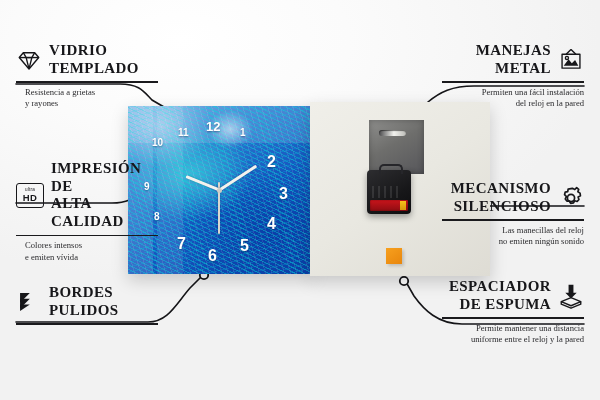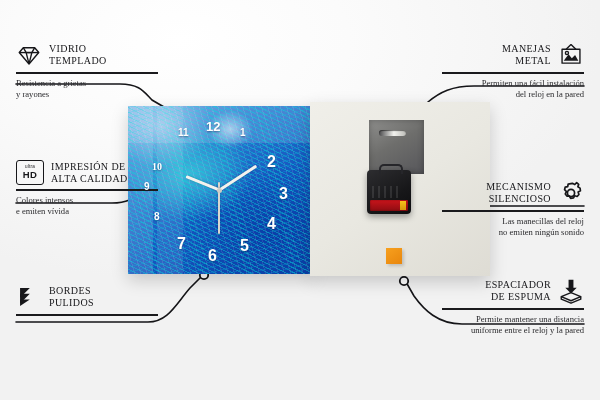--- a/index.html
+++ b/index.html
@@ -100,30 +100,31 @@
   }
 
   
   .callout{position:absolute;}
   .callout.left{text-align:left;}
   .callout.right{text-align:right;}
   .co-head{display:flex;align-items:center;gap:7px;}
   .callout.right .co-head{justify-content:flex-end;}
   .co-title{
     font-family:"Liberation Serif", serif;
-    font-weight:normal;font-size:10px;line-height:1.18;
+    font-weight:bold;font-size:15px;line-height:1.18;
     color:#17171a;letter-spacing:.4px;
     text-transform:uppercase;
     white-space:pre-line;
   }
   .co-rule{height:1.6px;background:#1a1a1d;margin:4px 0 4px 0;}
   .co-desc{
     font-family:"Liberation Serif", serif;
     font-size:8.6px;line-height:1.34;color:#2a2a2d;
     white-space:pre-line;
+    margin-left:9px;
   }
   .co-icon{width:26px;height:26px;flex:0 0 26px;color:#17171a;}
   .co-icon svg{display:block;width:26px;height:26px;}
 
   
   .hd-badge{
     width:26px;height:23px;flex:0 0 26px;border:1.6px solid #17171a;border-radius:3px;
     display:flex;flex-direction:column;align-items:center;justify-content:center;
     font-family:"Liberation Sans", sans-serif;color:#17171a;line-height:1;
   }
@@ -164,21 +165,21 @@
     <span class="num" style="left:78px;top:14px;font-size:13px;">12</span>
     <span class="num" style="left:112px;top:22px;">1</span>
     <span class="num" style="left:139px;top:48px;font-size:16px;">2</span>
     <span class="num" style="left:151px;top:80px;font-size:16px;">3</span>
     <span class="num" style="left:139px;top:110px;font-size:16px;">4</span>
     <span class="num" style="left:112px;top:132px;font-size:16px;">5</span>
     <span class="num" style="left:80px;top:142px;font-size:16px;">6</span>
     <span class="num" style="left:49px;top:130px;font-size:16px;">7</span>
     <span class="num" style="left:26px;top:106px;">8</span>
     <span class="num" style="left:16px;top:76px;">9</span>
-    <span class="num" style="left:24px;top:56px;font-family:Liberation Serif, serif;">10</span>
+    <span class="num" style="left:24px;top:32px;">10</span>
     <span class="num" style="left:50px;top:22px;">11</span>
     <div class="hand" id="hand-sec"></div>
     <div class="hand" id="hand-hour"></div>
     <div class="hand" id="hand-min"></div>
     <div id="hand-cap"></div>
   </div>
 
   <div class="photo" id="photo-back">
     <div id="hanger-plate">
       <div id="hanger-slot"></div>

